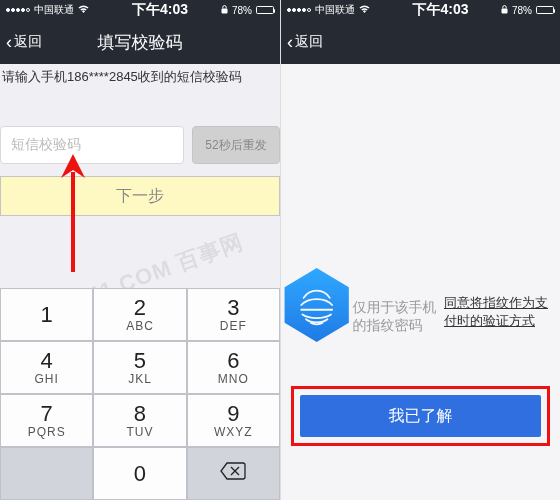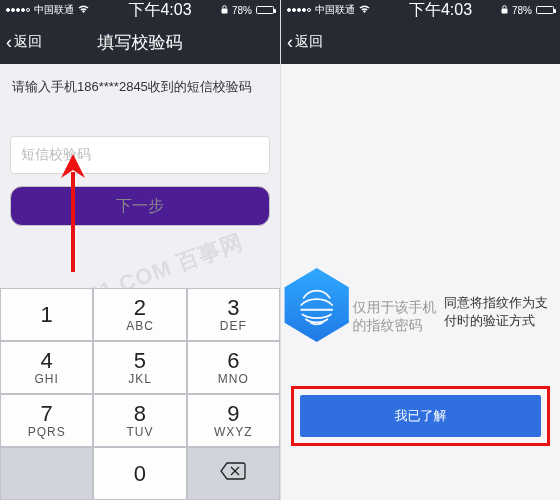--- a/index.html
+++ b/index.html
@@ -8,38 +8,38 @@
   .phone { width: 280px; height: 500px; position: relative; background: #efeff4; display: flex; flex-direction: column; overflow: hidden; }
   .phone + .phone { border-left: 1px solid #ddd; }
 
   
   .status { height: 20px; background: #262a33; color: #fff; font-size: 10px; display: flex; align-items: center; padding: 0 6px; justify-content: space-between; }
   .status .left, .status .right { display: flex; align-items: center; gap: 4px; }
   .dots { display: flex; gap: 1px; }
   .dot { width: 4px; height: 4px; border: 0.5px solid #fff; border-radius: 50%; }
   .dot.f { background: #fff; }
   .wifi, .lock { font-size: 9px; }
-  .time { font-weight: 400; font-size: 16px; margin-left: 10px; }
+  .time { font-weight: 700; font-size: 14px; margin-left: 10px; }
   .batt { display: flex; align-items: center; gap: 2px; }
   .batt-body { width: 18px; height: 8px; border: 0.8px solid #fff; border-radius: 1.5px; position: relative; }
   .batt-body::after { content: ""; position: absolute; right: -2.5px; top: 2px; width: 1.5px; height: 4px; background: #fff; border-radius: 0 1px 1px 0; }
   .batt-fill { height: 100%; width: 78%; background: #fff; }
 
   
   .nav { height: 44px; background: #262a33; color: #fff; display: flex; align-items: center; justify-content: center; position: relative; font-size: 17px; }
   .back { position: absolute; left: 6px; display: flex; align-items: center; font-size: 14px; gap: 2px; }
   .back .chev { font-size: 18px; line-height: 1; }
 
   
-  .s1-body { padding: 10px; background: #efeff4; flex: 1; position: relative; }
+  .s1-body { background: #efeff4; flex: 1; position: relative; }
   .instr { font-size: 13px; color: #333; margin: 4px 2px 10px; }
   .row1 { display: flex; gap: 8px; margin-top: 40px; }
   .code-input { flex: 1; height: 38px; background: #fff; border: 1px solid #d9d9d9; border-radius: 4px; padding: 0 10px; font-size: 14px; color: #bbb; display: flex; align-items: center; }
   .resend { width: 88px; height: 38px; background: #d0d0d0; border: 1px solid #c4c4c4; border-radius: 4px; color: #888; font-size: 12px; display: flex; align-items: center; justify-content: center; }
-  .next { margin-top: 12px; height: 40px; background: #4c1d95; border: 1px solid #c4c4c4; border-radius: 12px; color: #888; font-size: 16px; display: flex; align-items: center; justify-content: center; }
+  .next { margin-top: 12px; height: 40px; background: #fef9c3; border: 1px solid #c4c4c4; border-radius: 0; color: #888; font-size: 16px; display: flex; align-items: center; justify-content: center; }
 
   
   .arrow { position: absolute; left: 58px; top: 90px; width: 30px; height: 120px; pointer-events: none; }
 
   
   .wm { position: absolute; left: -30px; top: 210px; transform: rotate(-20deg); font-size: 22px; color: rgba(0,0,0,0.08); font-weight: 700; letter-spacing: 1px; white-space: nowrap; pointer-events: none; }
 
   
   .keypad { position: absolute; bottom: 0; left: 0; right: 0; background: #d1d5db; }
   .krow { display: flex; }
@@ -47,23 +47,23 @@
   .key.gray { background: #d1d5db; }
   .key .num { font-size: 22px; color: #222; line-height: 1; }
   .key .let { font-size: 12px; letter-spacing: 1px; color: #555; margin-top: 0; }
   .bsicon { font-size: 20px; color: #222; }
 
   
   .s2-body { flex: 1; background: #f5f5f7; display: flex; align-items: center; padding-top: 46px; position: relative; }
   .hex { width: 120px; height: 132px; position: relative; }
   .hex svg { width: 100%; height: 100%; }
   .cap1 { margin-top: 24px; font-size: 14px; color: #9a9a9a; }
-  .cap2 { margin-top: 14px; font-size: 13px; color: #333; }
+  .cap2 { margin-top: 14px; font-size: 13px; color: #333; text-decoration: underline; }
   .confirm-wrap { position: absolute; left: 10px; right: 10px; bottom: 54px; border: 3px solid #e11; padding: 6px; }
-  .confirm { height: 42px; background: #2f6fe0; color: #fff; font-size: 13px; display: flex; align-items: center; justify-content: center; border-radius: 2px; }
+  .confirm { height: 42px; background: #2f6fe0; color: #fff; font-size: 16px; display: flex; align-items: center; justify-content: center; border-radius: 2px; }
 </style>
 </head>
 <body>
 
 <div class="wrap">
 
   <div class="phone">
     <div class="status">
       <div class="left">
         <span class="dots">
@@ -100,20 +100,21 @@
         <span class="chev">‹</span>
         <span>返回</span>
       </div>
       <span>填写校验码</span>
     </div>
 
     <div class="s1-body">
       <div class="instr">请输入手机186****2845收到的短信校验码</div>
       <div class="row1">
         <div class="code-input">短信校验码</div>
+        <div class="resend">52秒后重发</div>
       </div>
       <div class="next">下一步</div>
 
       <svg class="arrow" viewBox="0 0 30 120">
         <path d="M15 118 L15 18" stroke="#e11" stroke-width="4" fill="none"></path>
         <path d="M15 0 L3 24 L15 16 L27 24 Z" fill="#e11"></path>
       </svg>
 
       <div class="wm">WWW.PC841.COM 百事网</div>
 

